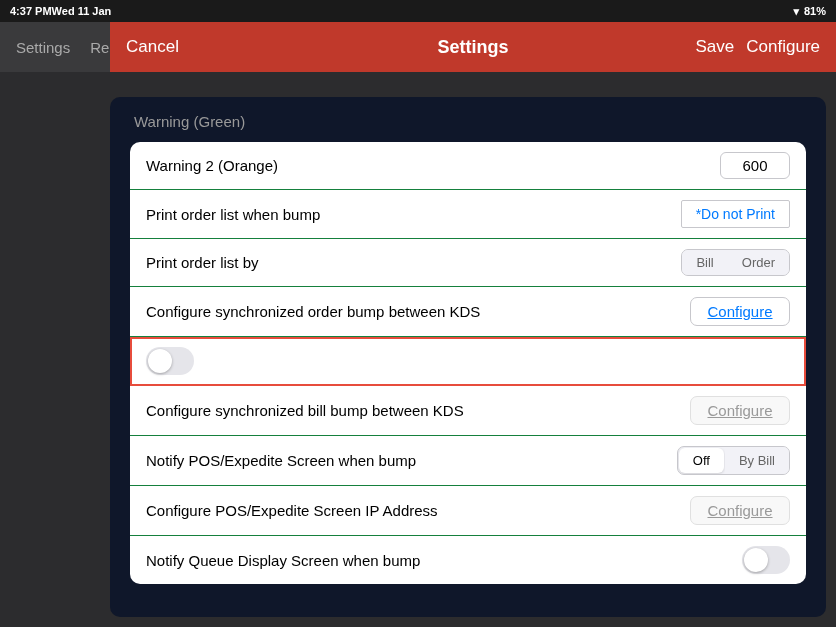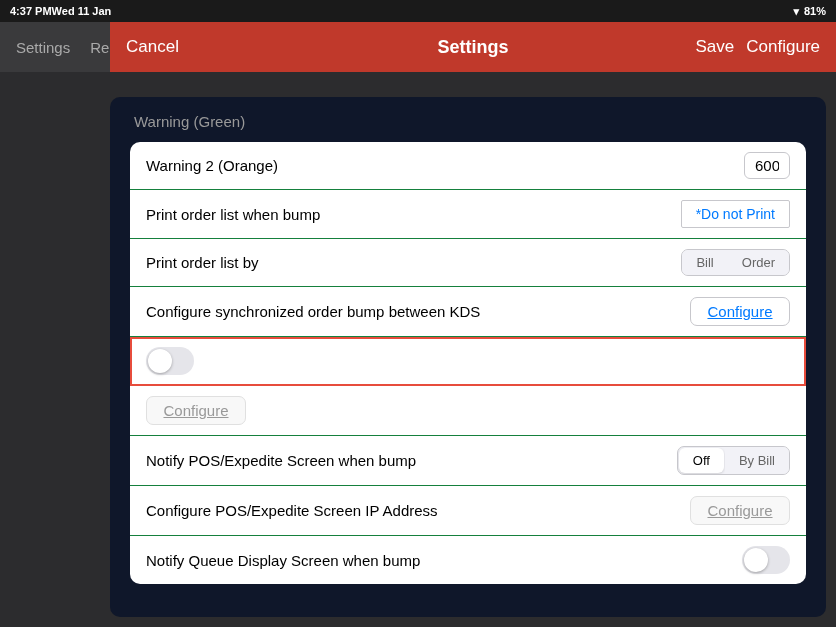--- a/index.html
+++ b/index.html
@@ -142,21 +142,21 @@
     }
 
     
     .number-input {
       border: 1px solid #c7c7cc;
       border-radius: 6px;
       padding: 4px 10px;
       font-size: 15px;
       color: #000;
       background: white;
-      width: 46px;
+      width: 70px;
       text-align: center;
     }
 
     
     .segmented {
       display: flex;
       border: 1px solid #c7c7cc;
       border-radius: 7px;
       overflow: hidden;
       background: #f2f2f7;
@@ -314,20 +314,21 @@
       </div>
     </div>
 
     <div class="settings-row highlighted">
       <div class="row-control">
         <div class="toggle"></div>
       </div>
     </div>
 
     <div class="settings-row">
+      <span class="row-label">Configure synchronized bill bump between KDS</span>
       <div class="row-control">
         <button class="configure-btn disabled">Configure</button>
       </div>
     </div>
 
     <div class="settings-row">
       <span class="row-label">Notify POS/Expedite Screen when bump</span>
       <div class="row-control">
         <div class="segmented">
           <button class="seg-option active">Off</button>

